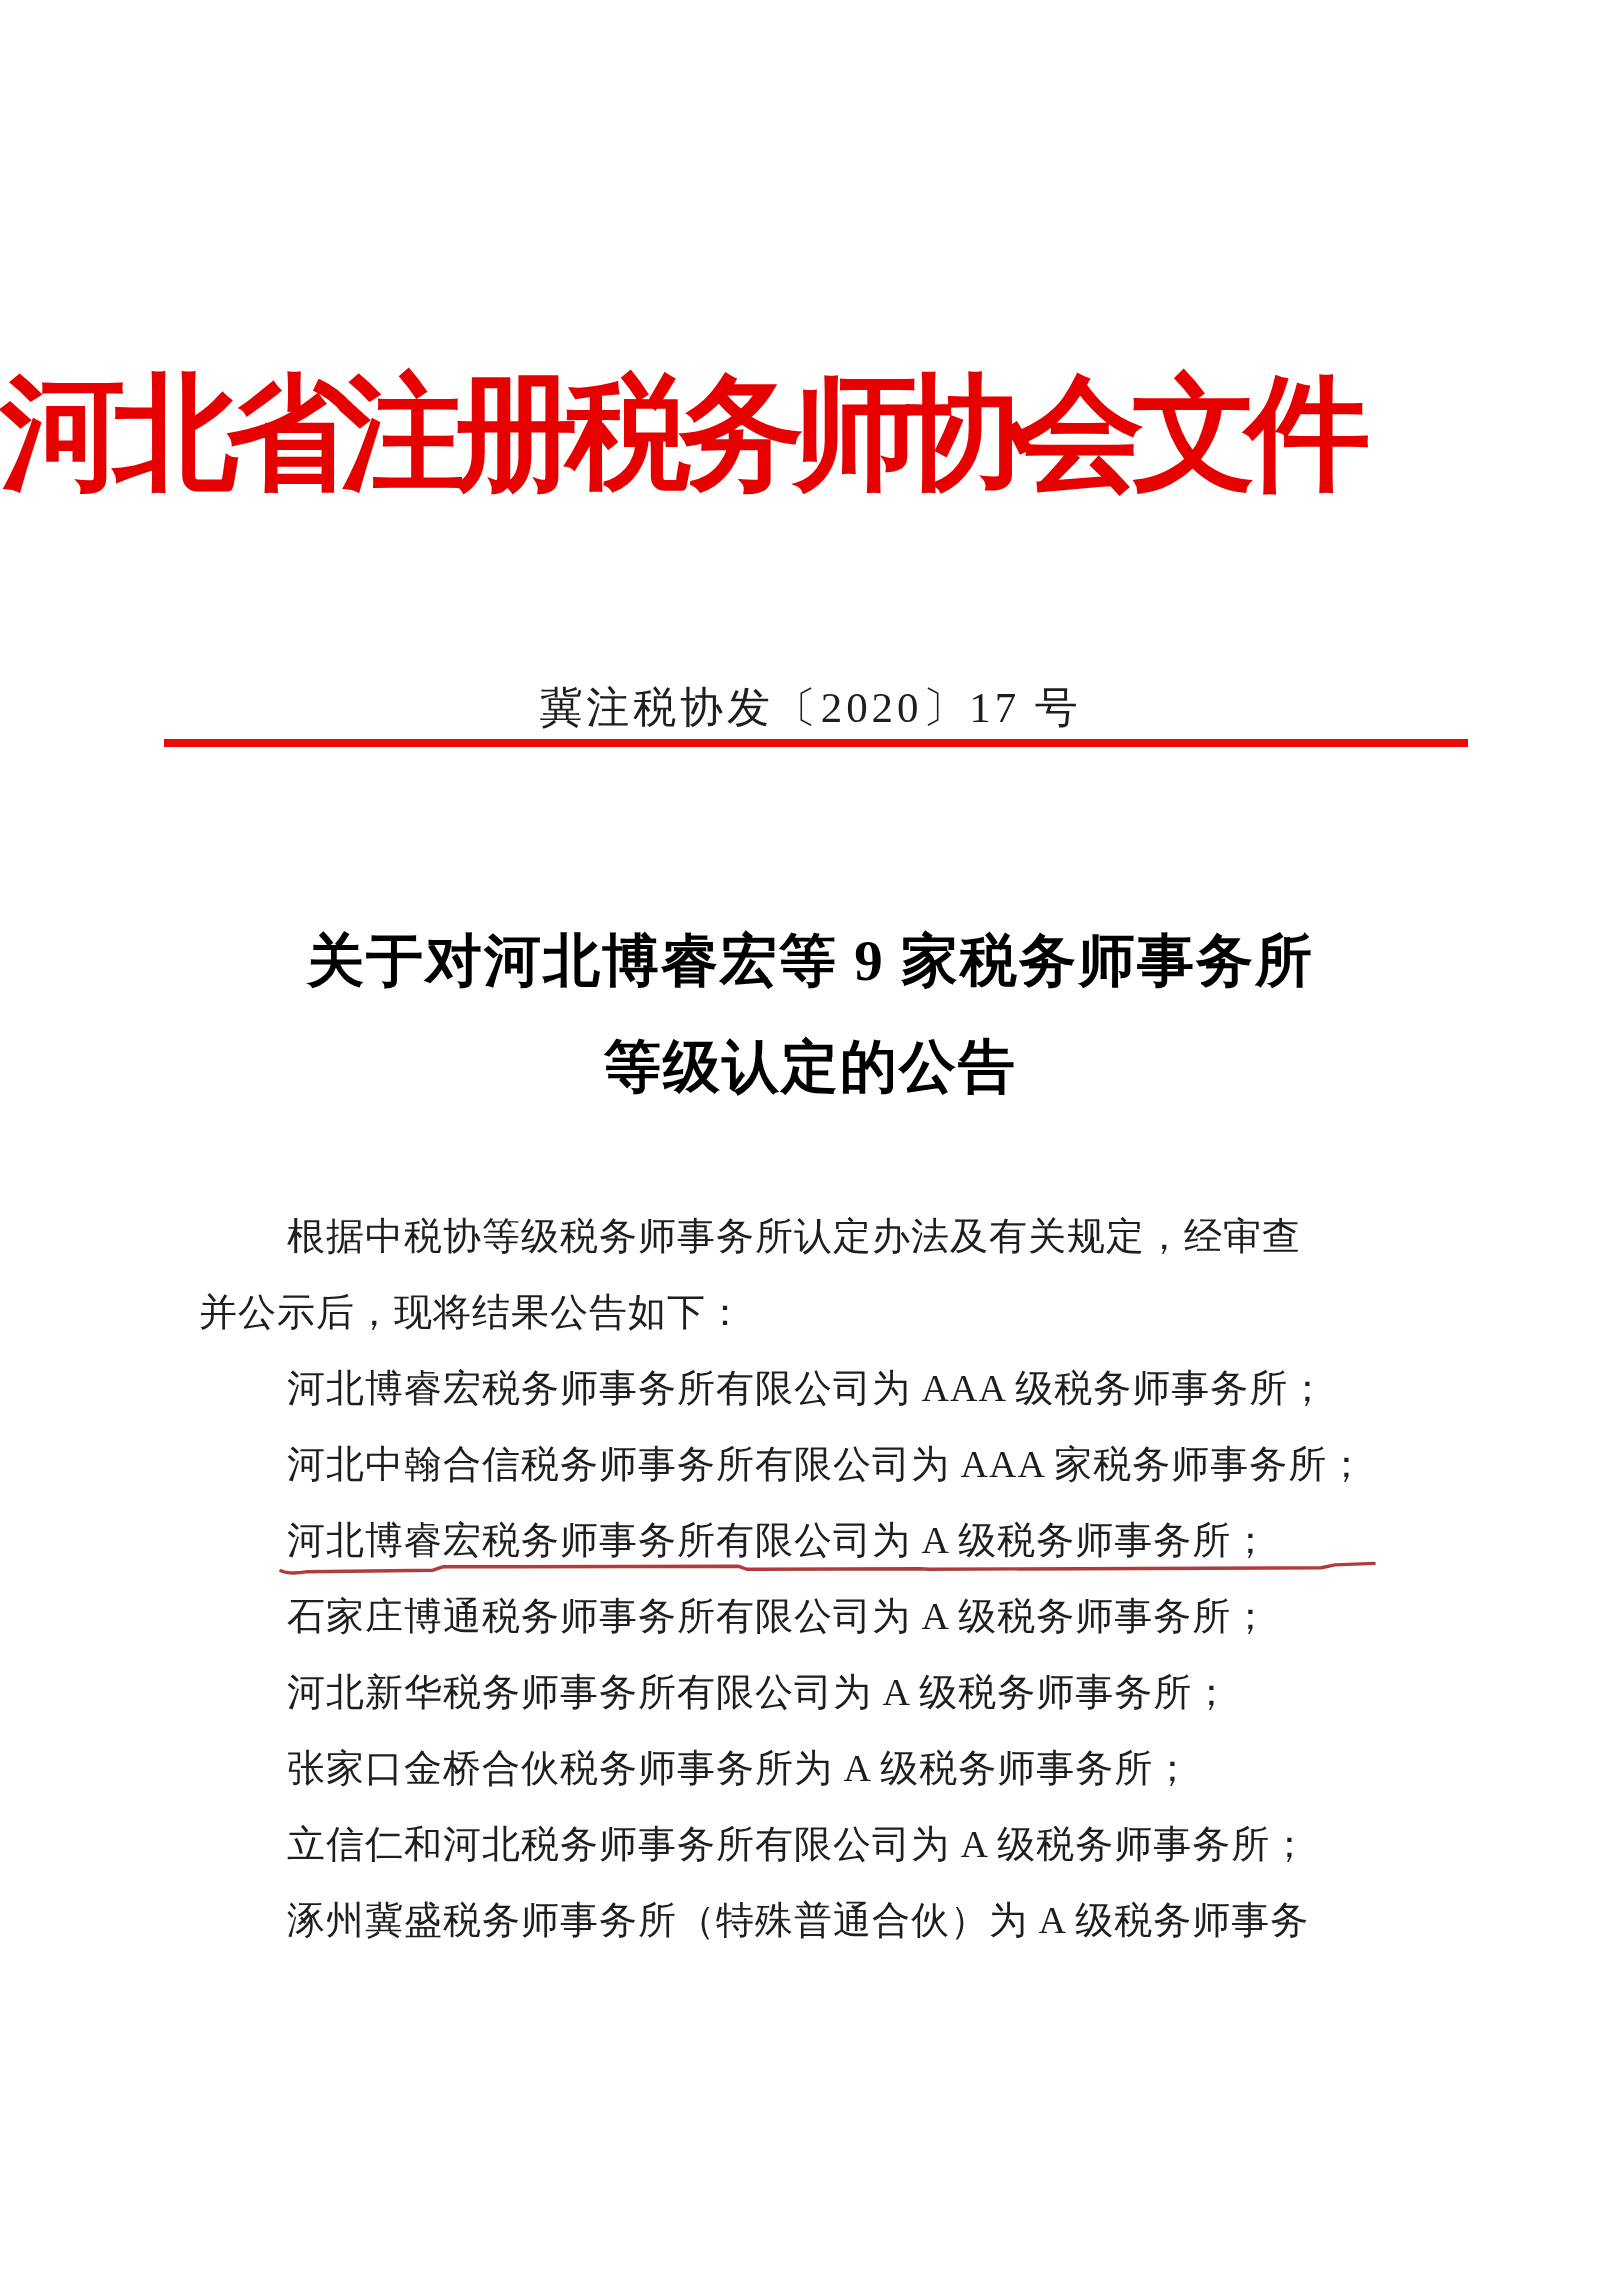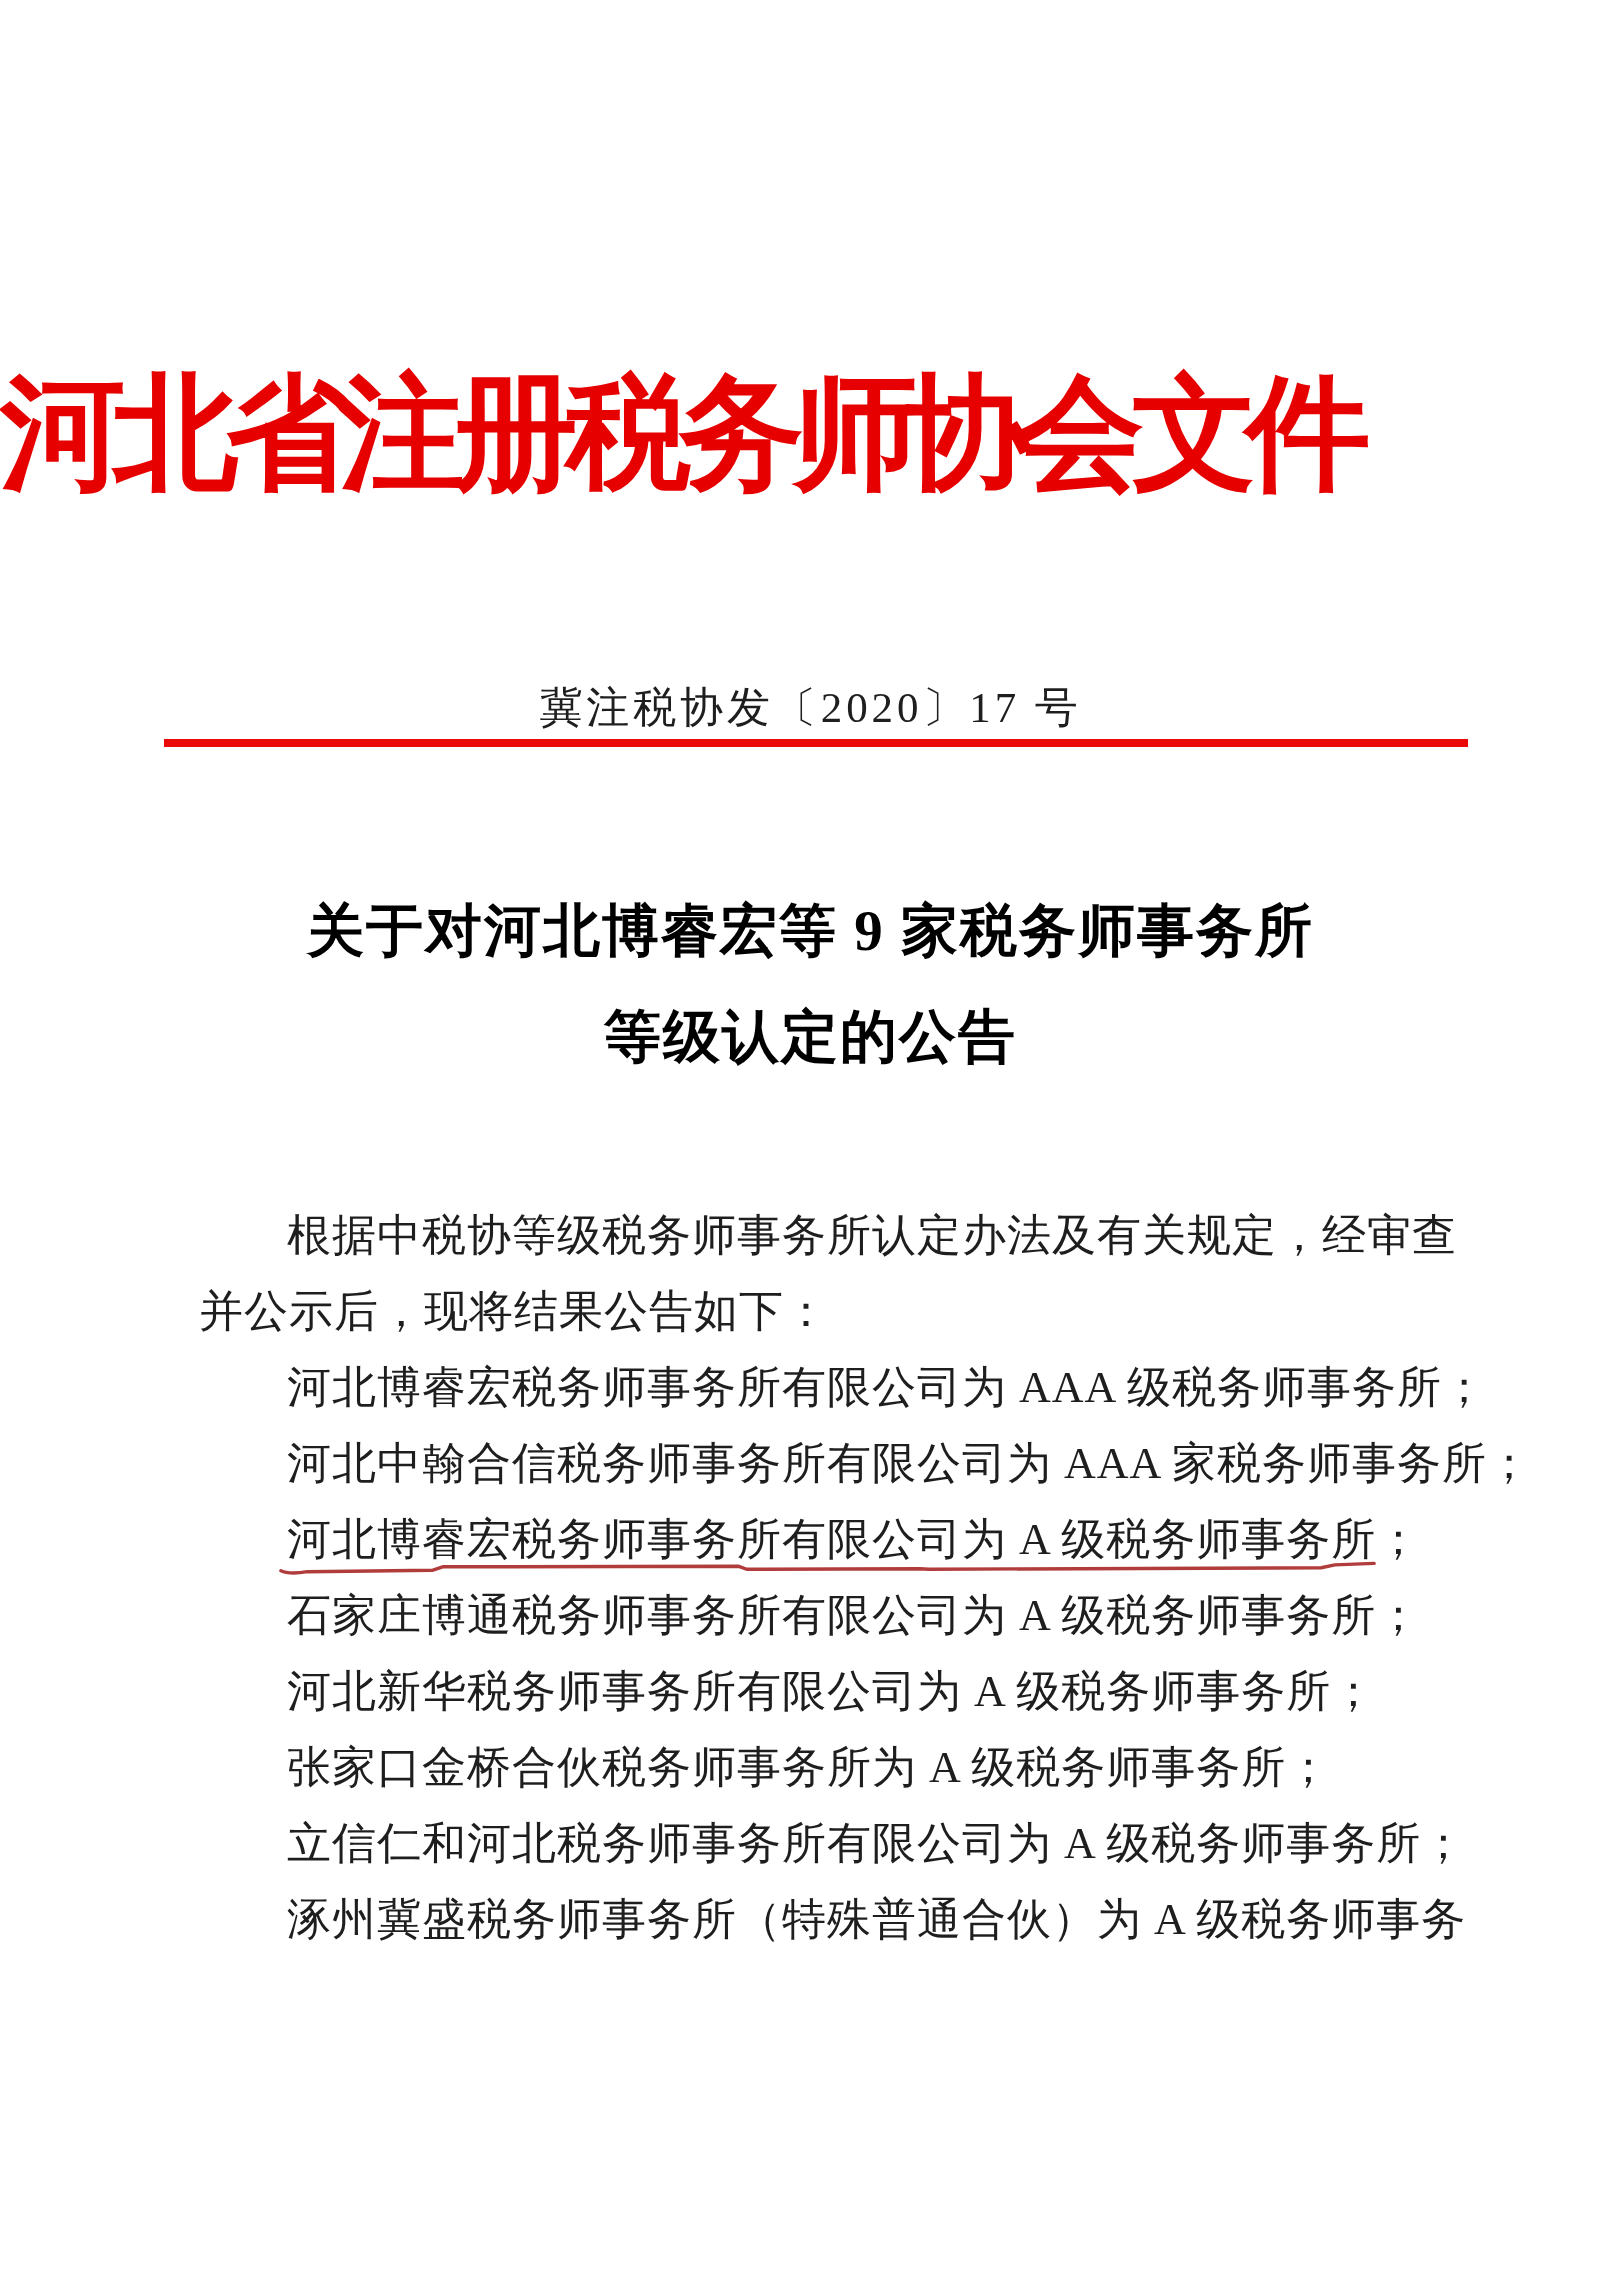--- a/index.html
+++ b/index.html
@@ -45,39 +45,39 @@
   .red-rule {
     position: absolute;
     top: 739px;
     left: 164px;
     width: 1304px;
     height: 7.8px;
     background: var(--rule_red, #e60000);
   }
   .doc-title {
     position: absolute;
-    top: 878px;
+    top: 908px;
     left: 0;
     width: 100%;
     text-align: center;
     font-weight: bold;
     font-size: 57px;
     line-height: 106px;
     color: #000000;
   }
   .doc-title .t-line {
     white-space: nowrap;
     letter-spacing: 2px;
   }
   .body-block {
     position: absolute;
     top: 1198px;
     left: 199px;
     width: 1264px;
-    font-size: 44px;
+    font-size: 38px;
     line-height: 76px;
     letter-spacing: 1px;
     color: var(--body_text, #1e1e1e);
   }
   .body-block .line {
     white-space: nowrap;
     height: 76px;
   }
   .body-block .indent {
     padding-left: 88px;

